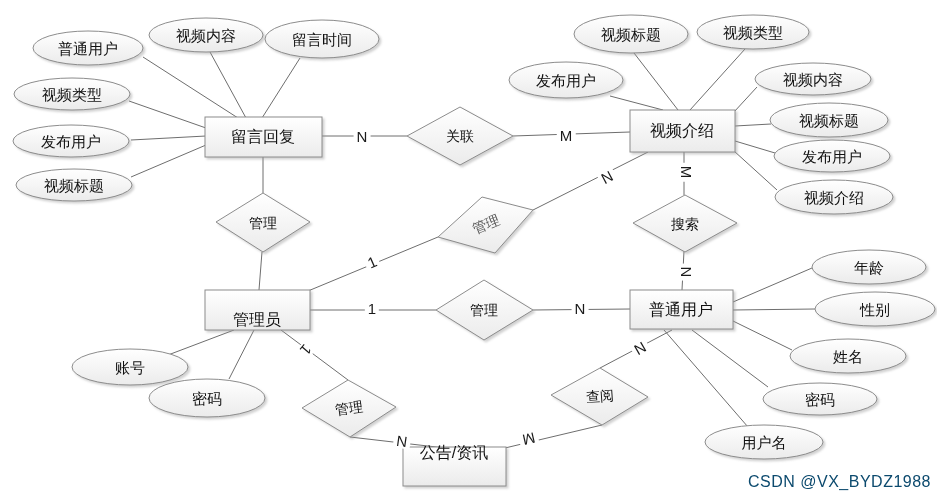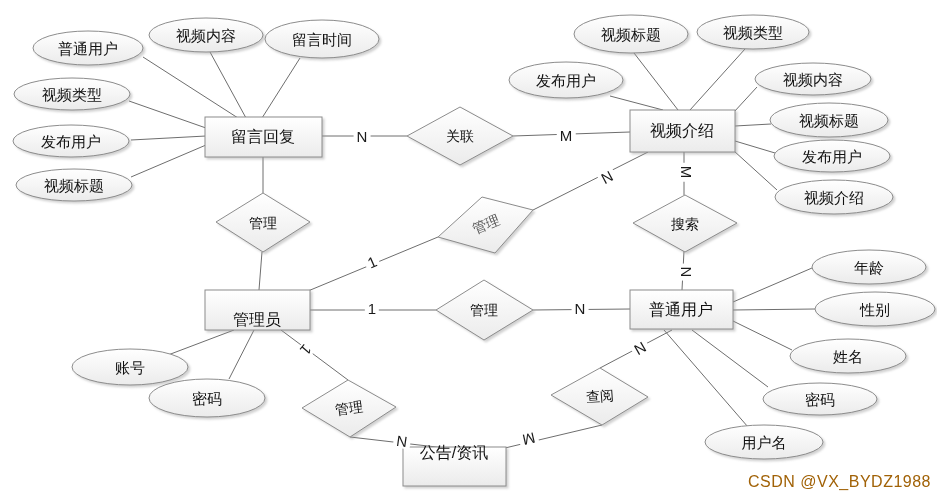--- a/index.html
+++ b/index.html
@@ -11,21 +11,21 @@
   .edge{stroke:#6e6e6e;stroke-width:1;fill:none;}
   .shape{fill:url(#g);stroke:#8c8c8c;stroke-width:1;filter:url(#ds);}
   .lbl{
     position:absolute;transform:translate(-50%,-50%);
     font-size:15px;line-height:1;white-space:nowrap;color:#111;
   }
   .ent{font-size:16px;}
   .rel{font-size:14px;}
   .card{font-size:15px;background:#fff;padding:0 3px;color:#1a1a1a;}
   .watermark{
-    position:absolute;right:6px;top:473px;font-size:16px;color:#a16207;
+    position:absolute;right:6px;top:473px;font-size:16px;color:#0c4a6e;
     letter-spacing:0.5px;
   }
 </style>
 </head>
 <body>
 
 <div id="stage">
 
   <svg id="wires" width="937" height="502" viewBox="0 0 937 502">
     <defs>

